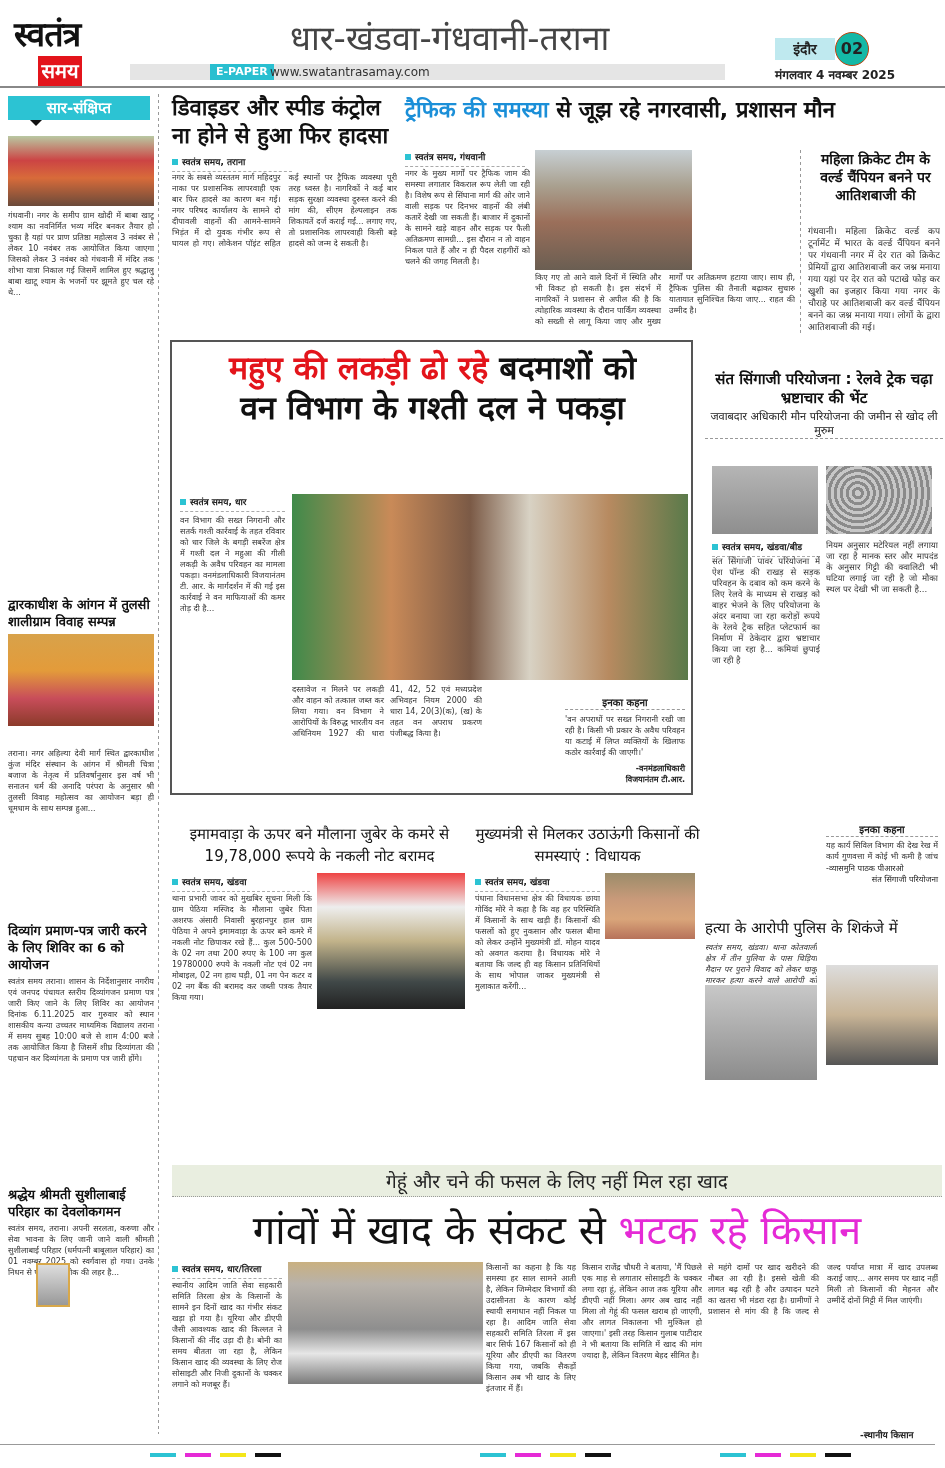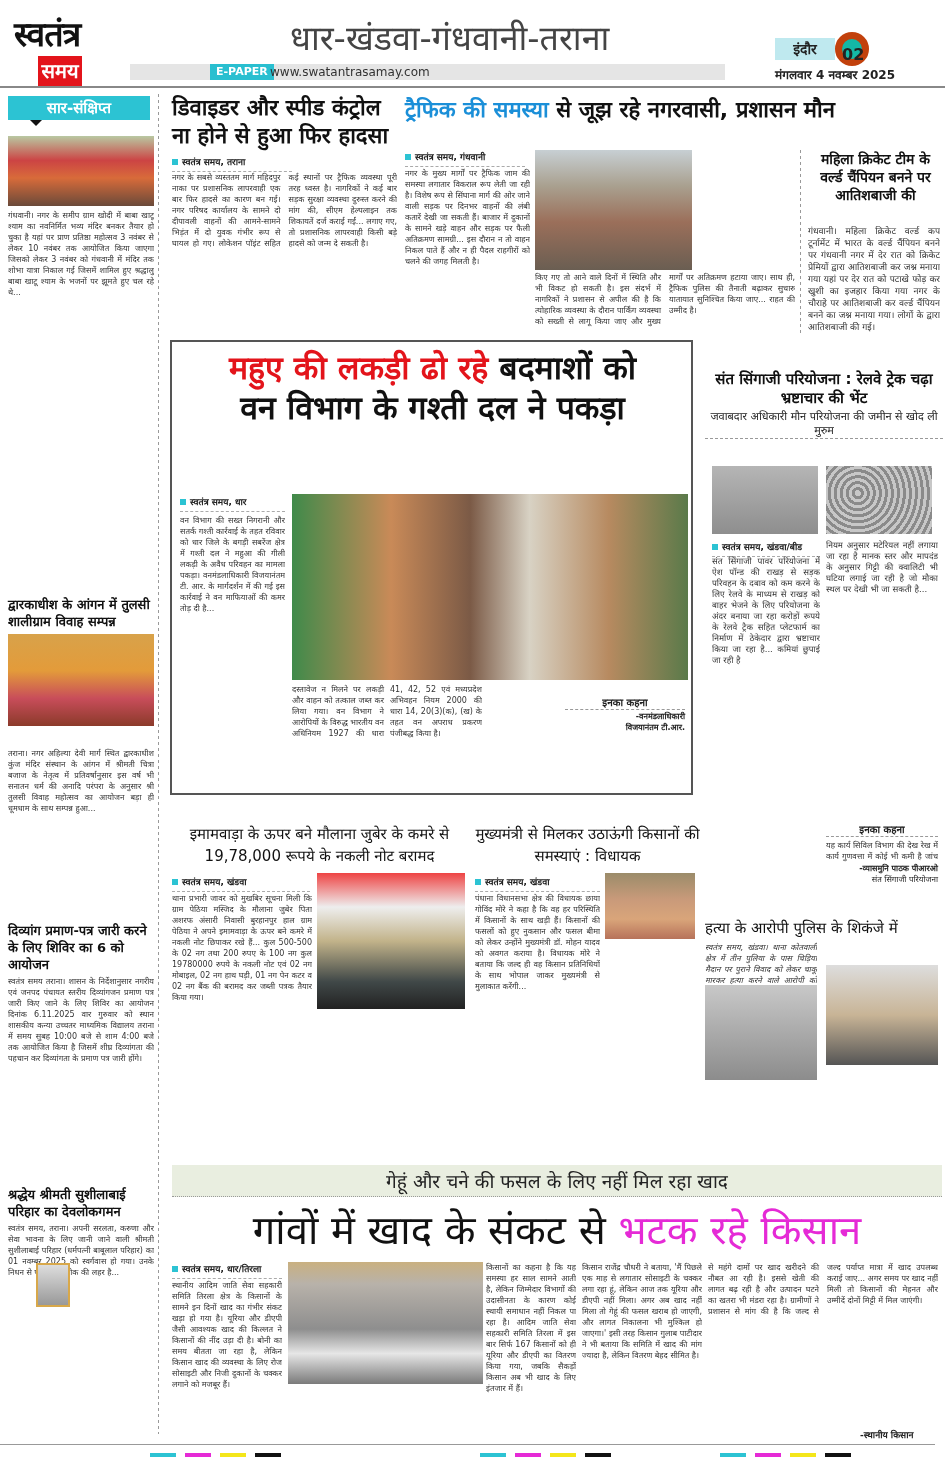--- a/index.html
+++ b/index.html
@@ -6,21 +6,21 @@
 body{width:945px;height:1468px;background:#fff;font-family:"DejaVu Sans",sans-serif;color:#222;position:relative;overflow:hidden;}
 .abs{position:absolute;}
 .masthead{left:0;top:0;width:945px;height:88px;border-bottom:2px solid #888;}
 .logo-top{left:14px;top:10px;font-size:34px;font-weight:bold;color:#111;letter-spacing:-1px;font-family:"DejaVu Sans",sans-serif;}
 .logo-bot{left:38px;top:56px;width:44px;height:30px;background:#e3141b;color:#fff;font-size:20px;font-weight:bold;text-align:center;line-height:30px;}
 .page-title{left:290px;top:14px;font-size:34px;color:#444;}
 .epbar{left:130px;top:64px;width:595px;height:16px;background:#e5e5e5;}
 .epaper{left:210px;top:64px;padding:0 6px;height:16px;background:#29bfd0;color:#fff;font-size:11px;line-height:16px;font-weight:bold;}
 .url{left:270px;top:64px;font-size:12px;line-height:16px;color:#333;}
 .city{left:775px;top:38px;width:60px;height:22px;background:#bfe9ef;font-size:14px;line-height:22px;text-align:center;font-weight:bold;}
-.pg{left:835px;top:32px;width:34px;height:34px;border-radius:50%;background:#14b8a6;border:7px solid #c2410c;font-size:16px;font-weight:bold;text-align:center;line-height:32px;}
+.pg{left:835px;top:32px;width:34px;height:34px;border-radius:50%;background:#14b8a6;border:1px solid #c2410c;font-size:16px;font-weight:bold;text-align:center;line-height:32px;}
 .date{left:775px;top:66px;font-size:12px;font-weight:bold;}
 .rule-v{background:repeating-linear-gradient(#999 0 3px,transparent 3px 6px);width:1px;}
 .sar-box{left:8px;top:96px;width:142px;height:24px;background:#2cc3d3;color:#fff;text-align:center;font-size:15px;font-weight:bold;line-height:24px;}
 .sar-arrow{left:30px;top:120px;width:0;height:0;border-left:6px solid transparent;border-right:6px solid transparent;border-top:6px solid #111;}
 .hd-side{font-size:13px;font-weight:bold;line-height:17px;color:#111;}
 .body-text{font-size:8px;line-height:11px;color:#333;text-align:justify;overflow:hidden;}
 .photo{overflow:hidden;}
 .byline{font-size:9px;font-weight:bold;color:#222;border-bottom:1px dashed #aaa;padding-bottom:3px;}
 .byline:before{content:"";display:inline-block;width:6px;height:6px;background:#2cc3d3;margin-right:4px;}
 .h-big{font-weight:bold;color:#111;}
@@ -94,35 +94,36 @@
   <span class="red">महुए की लकड़ी ढो रहे</span>
   <span>बदमाशों को</span><br>
   <span>वन विभाग के गश्ती दल ने पकड़ा</span>
 </div>
 <div class="abs byline" style="left:180px;top:495px;width:105px;">स्वतंत्र समय, धार</div>
 <div class="abs body-text" style="left:180px;top:515px;width:105px;height:272px;">वन विभाग की सख्त निगरानी और सतर्क गश्ती कार्रवाई के तहत रविवार को धार जिले के बगड़ी सबरेंज क्षेत्र में गश्ती दल ने महुआ की गीली लकड़ी के अवैध परिवहन का मामला पकड़ा। वनमंडलाधिकारी विजयानंतम टी. आर. के मार्गदर्शन में की गई इस कार्रवाई ने वन माफियाओं की कमर तोड़ दी है...</div>
 <div class="abs photo" style="left:292px;top:494px;width:396px;height:186px;background:linear-gradient(90deg,#3f8a4a 0%,#c98a58 25%,#7b5a46 45%,#d8d2c4 60%,#b78a60 80%,#5a7a4a 100%);"></div>
 <div class="abs body-text" style="left:292px;top:684px;width:190px;height:105px;column-count:2;column-gap:6px;">दस्तावेज न मिलने पर लकड़ी और वाहन को तत्काल जब्त कर लिया गया। वन विभाग ने आरोपियों के विरुद्ध भारतीय वन अधिनियम 1927 की धारा 41, 42, 52 एवं मध्यप्रदेश अभिवहन नियम 2000 की धारा 14, 20(3)(क), (ख) के तहत वन अपराध प्रकरण पंजीबद्ध किया है।</div>
 <div class="abs" style="left:565px;top:695px;width:120px;">
   <div class="quote-hd">इनका कहना</div>
+  <div class="body-text" style="margin-top:4px;height:48px;">'वन अपराधों पर सख्त निगरानी रखी जा रही है। किसी भी प्रकार के अवैध परिवहन या कटाई में लिप्त व्यक्तियों के खिलाफ कठोर कार्रवाई की जाएगी।'</div>
   <div style="font-size:8px;font-weight:bold;text-align:right;">-वनमंडलाधिकारी</div>
   <div style="font-size:8px;font-weight:bold;text-align:right;">विजयानंतम टी.आर.</div>
 </div>
 
 <div class="abs h-big" style="left:705px;top:370px;width:238px;font-size:15px;line-height:19px;text-align:center;">संत सिंगाजी परियोजना : रेलवे ट्रेक चढ़ा भ्रष्टाचार की भेंट</div>
 <div class="abs" style="left:705px;top:410px;width:238px;font-size:11px;line-height:14px;text-align:center;border-bottom:1px dashed #999;">जवाबदार अधिकारी मौन परियोजना की जमीन से खोद ली मुरुम</div>
 <div class="abs photo" style="left:712px;top:466px;width:106px;height:68px;background:linear-gradient(#b5b5b5,#8e8e8e);"></div>
 <div class="abs photo" style="left:826px;top:466px;width:106px;height:68px;background:repeating-radial-gradient(circle at 30% 40%,#c7c7c7 0 3px,#8a8a8a 3px 6px);"></div>
 <div class="abs byline" style="left:712px;top:540px;width:108px;">स्वतंत्र समय, खंडवा/बीड</div>
 <div class="abs body-text" style="left:712px;top:556px;width:108px;height:320px;font-size:8.5px;">संत सिंगाजी पावर परियोजना में ऐश पॉन्ड की राखड़ से सड़क परिवहन के दबाव को कम करने के लिए रेलवे के माध्यम से राखड़ को बाहर भेजने के लिए परियोजना के अंदर बनाया जा रहा करोड़ों रूपये के रेलवे ट्रैक सहित प्लेटफार्म का निर्माण में ठेकेदार द्वारा भ्रष्टाचार किया जा रहा है... कमियां छुपाई जा रही है</div>
 <div class="abs body-text" style="left:826px;top:540px;width:112px;height:270px;font-size:8.5px;">नियम अनुसार मटेरियल नहीं लगाया जा रहा है मानक स्तर और मापदंड के अनुसार गिट्टी की क्वालिटी भी घटिया लगाई जा रही है जो मौका स्थल पर देखी भी जा सकती है...</div>
 <div class="abs" style="left:826px;top:822px;width:112px;">
   <div class="quote-hd">इनका कहना</div>
   <div class="body-text" style="margin-top:3px;height:22px;">यह कार्य सिविल विभाग की देख रेख में कार्य गुणवत्ता में कोई भी कमी है जांच करवाते हैं</div>
-  <div style="font-size:8px;font-weight:bold;text-align:right;">-व्यासमुनि पाठक पीआरओ</div>
+  <div style="font-size:8px;font-weight:normal;">-व्यासमुनि पाठक पीआरओ</div>
   <div style="font-size:8px;text-align:right;">संत सिंगाजी परियोजना</div>
 </div>
 
 <div class="abs h-big" style="left:172px;top:823px;width:295px;font-size:15px;line-height:22px;text-align:center;font-weight:normal;">इमामवाड़ा के ऊपर बने मौलाना जुबेर के कमरे से 19,78,000 रूपये के नकली नोट बरामद</div>
 <div class="abs byline" style="left:172px;top:875px;width:138px;">स्वतंत्र समय, खंडवा</div>
 <div class="abs body-text" style="left:172px;top:893px;width:140px;height:270px;">थाना प्रभारी जावर को मुखबिर सूचना मिली कि ग्राम पेठिया मस्जिद के मौलाना जुबेर पिता अशरफ अंसारी निवासी बुरहानपुर हाल ग्राम पेठिया ने अपने इमामवाड़ा के ऊपर बने कमरे में नकली नोट छिपाकर रखे हैं... कुल 500-500 के 02 नग तथा 200 रुपए के 100 नग कुल 19780000 रुपये के नकली नोट एवं 02 नग मोबाइल, 02 नग हाथ घड़ी, 01 नग पेन कटर व 02 नग बैंक की बरामद कर जब्ती पत्रक तैयार किया गया।</div>
 <div class="abs photo" style="left:317px;top:873px;width:148px;height:136px;background:linear-gradient(180deg,#e44 0%,#eee 25%,#c2b38a 50%,#404848 80%,#222 100%);"></div>
 <div class="abs body-text" style="left:317px;top:1012px;width:148px;height:150px;"></div>
 
 <div class="abs h-big" style="left:475px;top:823px;width:225px;font-size:15px;line-height:22px;text-align:center;font-weight:normal;">मुख्यमंत्री से मिलकर उठाऊंगी किसानों की समस्याएं : विधायक</div>

